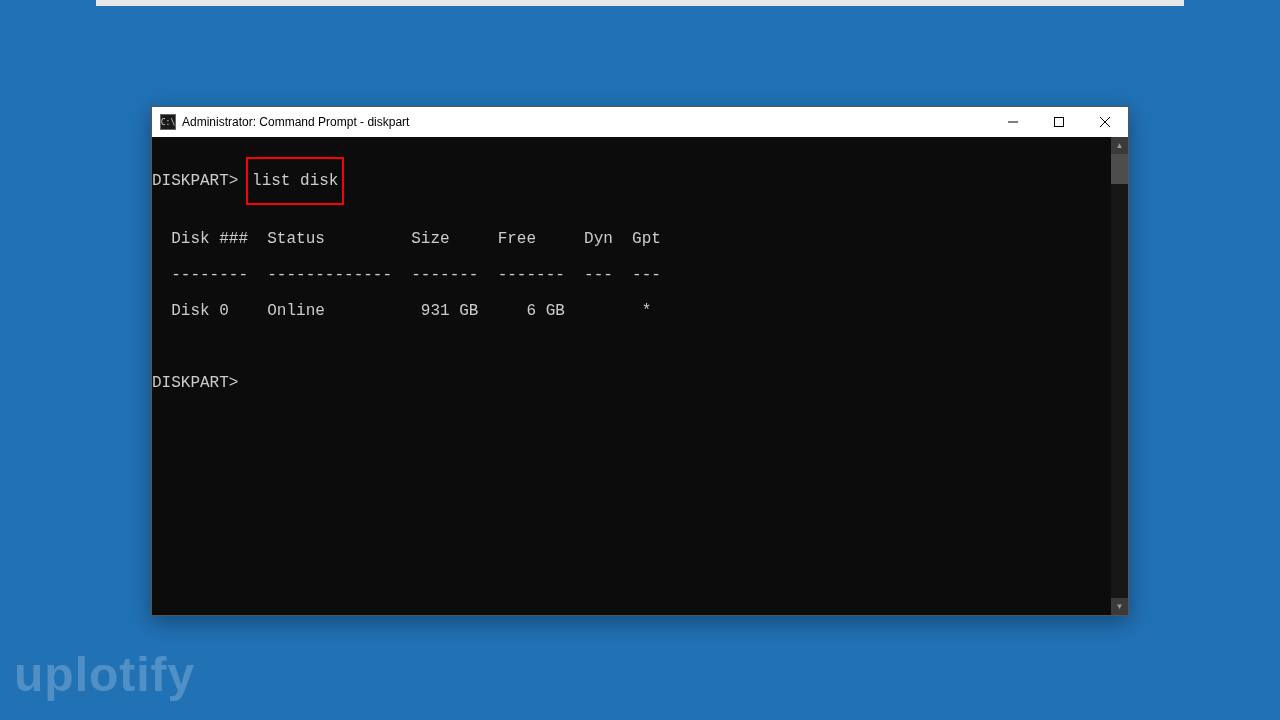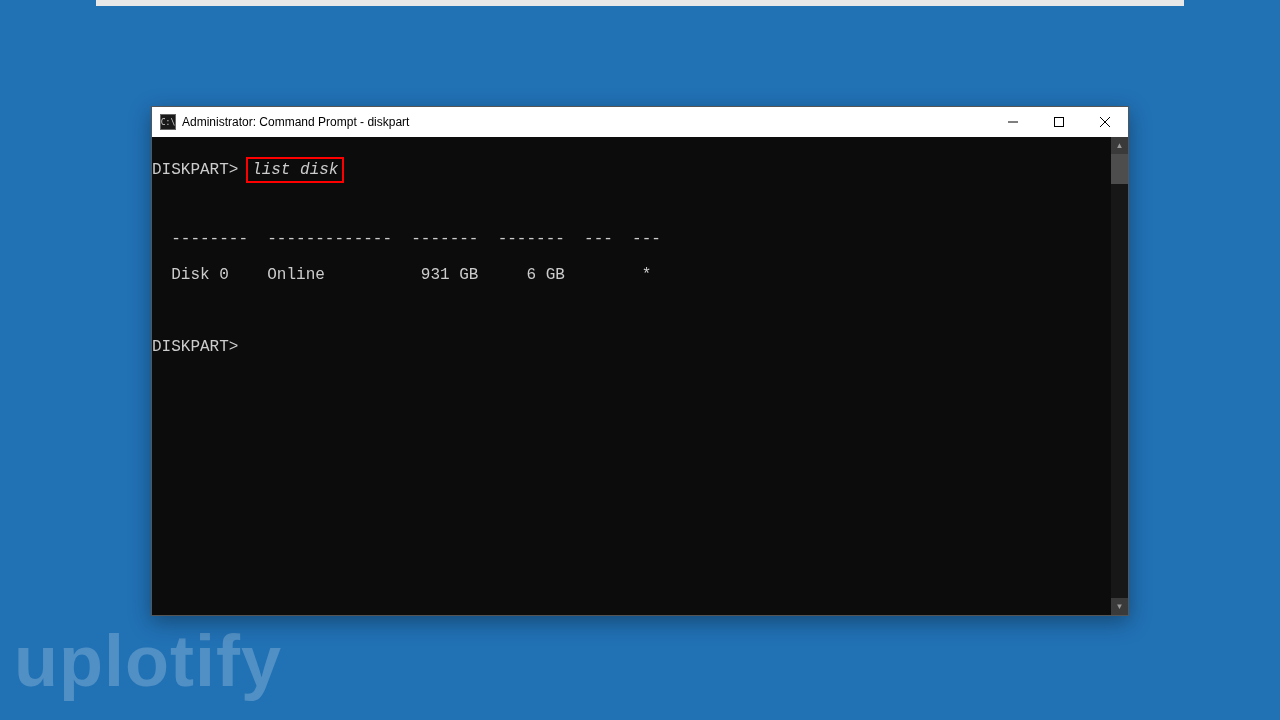--- a/index.html
+++ b/index.html
@@ -16,21 +16,21 @@
     top: 0;
     left: 96px;
     width: 1088px;
     height: 6px;
     background: #e8e8e8;
   }
   .watermark {
     position: absolute;
     left: 14px;
     bottom: 18px;
-    font-size: 72px;
+    font-size: 48px;
     font-weight: 600;
     color: rgba(255,255,255,0.22);
     letter-spacing: 1px;
     user-select: none;
   }
   .window {
     position: absolute;
     left: 151px;
     top: 106px;
     width: 978px;
@@ -98,25 +98,24 @@
     white-space: pre;
     position: relative;
   }
   .term-line {
     padding: 0;
     line-height: 20px;
     height: 20px;
   }
   .highlight-box {
     border: 2.5px solid #ff0000;
-    padding: 4px 4px;
+    padding: 15px 4px;
     margin-left: -2px;
     display: inline-block;
     line-height: 14px;
-    font-style: italic;
   }
   .scrollbar {
     width: 17px;
     background: #2b2b2b;
     display: flex;
     flex-direction: column;
     flex-shrink: 0;
   }
   .scroll-arrow {
     height: 17px;
@@ -170,20 +169,21 @@
             <line x1="10" y1="0" x2="0" y2="10" stroke="currentColor" stroke-width="1"></line>
           </svg>
       </div>
     </div>
   </div>
 
   <div class="terminal-wrap">
     <div class="terminal">
 <div class="term-line"><span>DISKPART&gt;</span> <span class="highlight-box">list disk</span></div>
 <div class="term-line"></div>
+<div class="term-line">  Disk ###  Status         Size     Free     Dyn  Gpt</div>
 <div class="term-line">  --------  -------------  -------  -------  ---  ---</div>
 <div class="term-line">  Disk 0    Online          931 GB     6 GB        *</div>
 <div class="term-line"></div>
 <div class="term-line">DISKPART&gt;</div>
     </div>
     <div class="scrollbar">
       <div class="scroll-arrow">▲</div>
       <div class="scroll-track">
         <div class="scroll-thumb"></div>
       </div>

